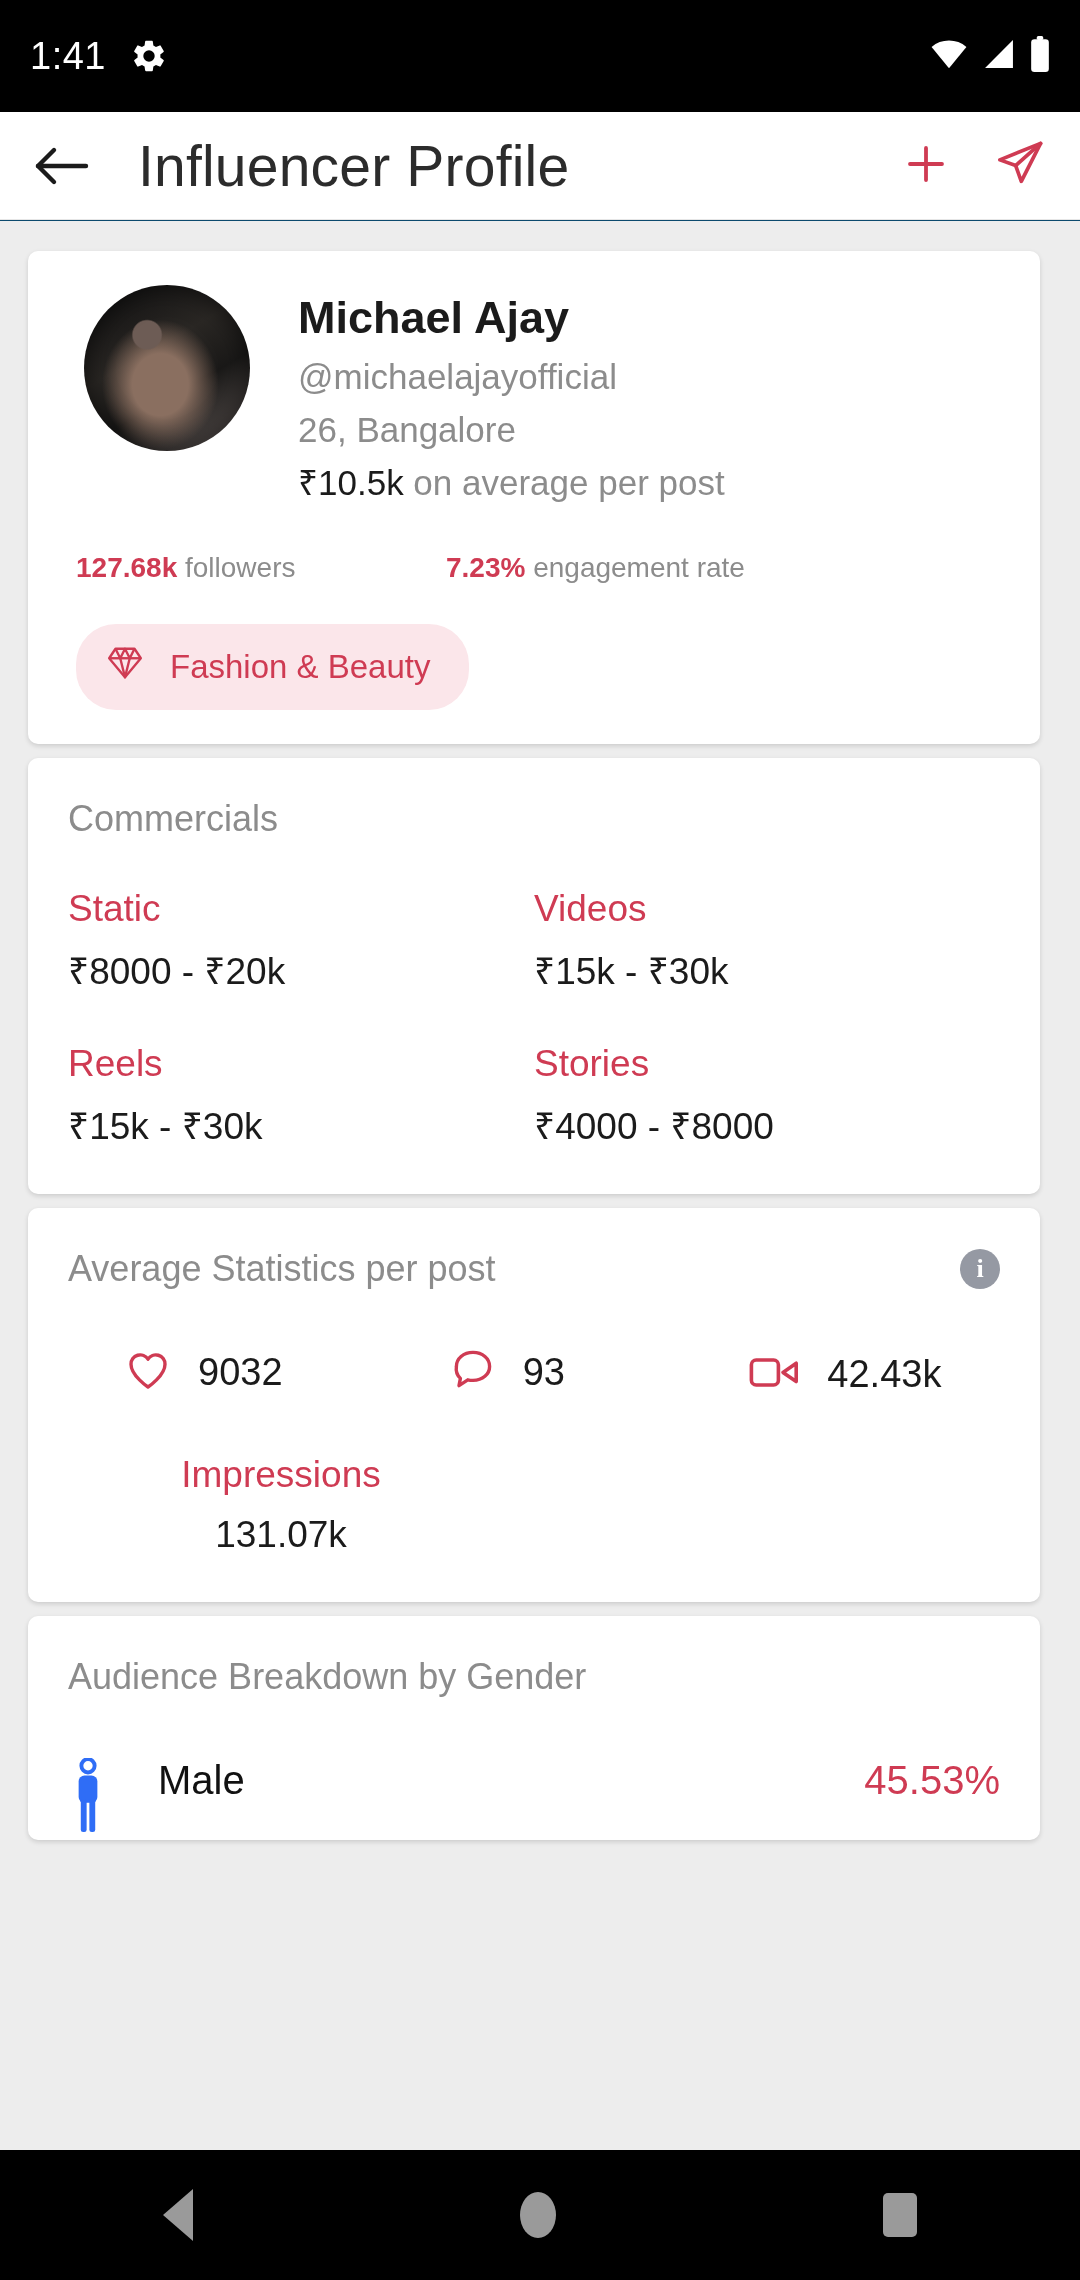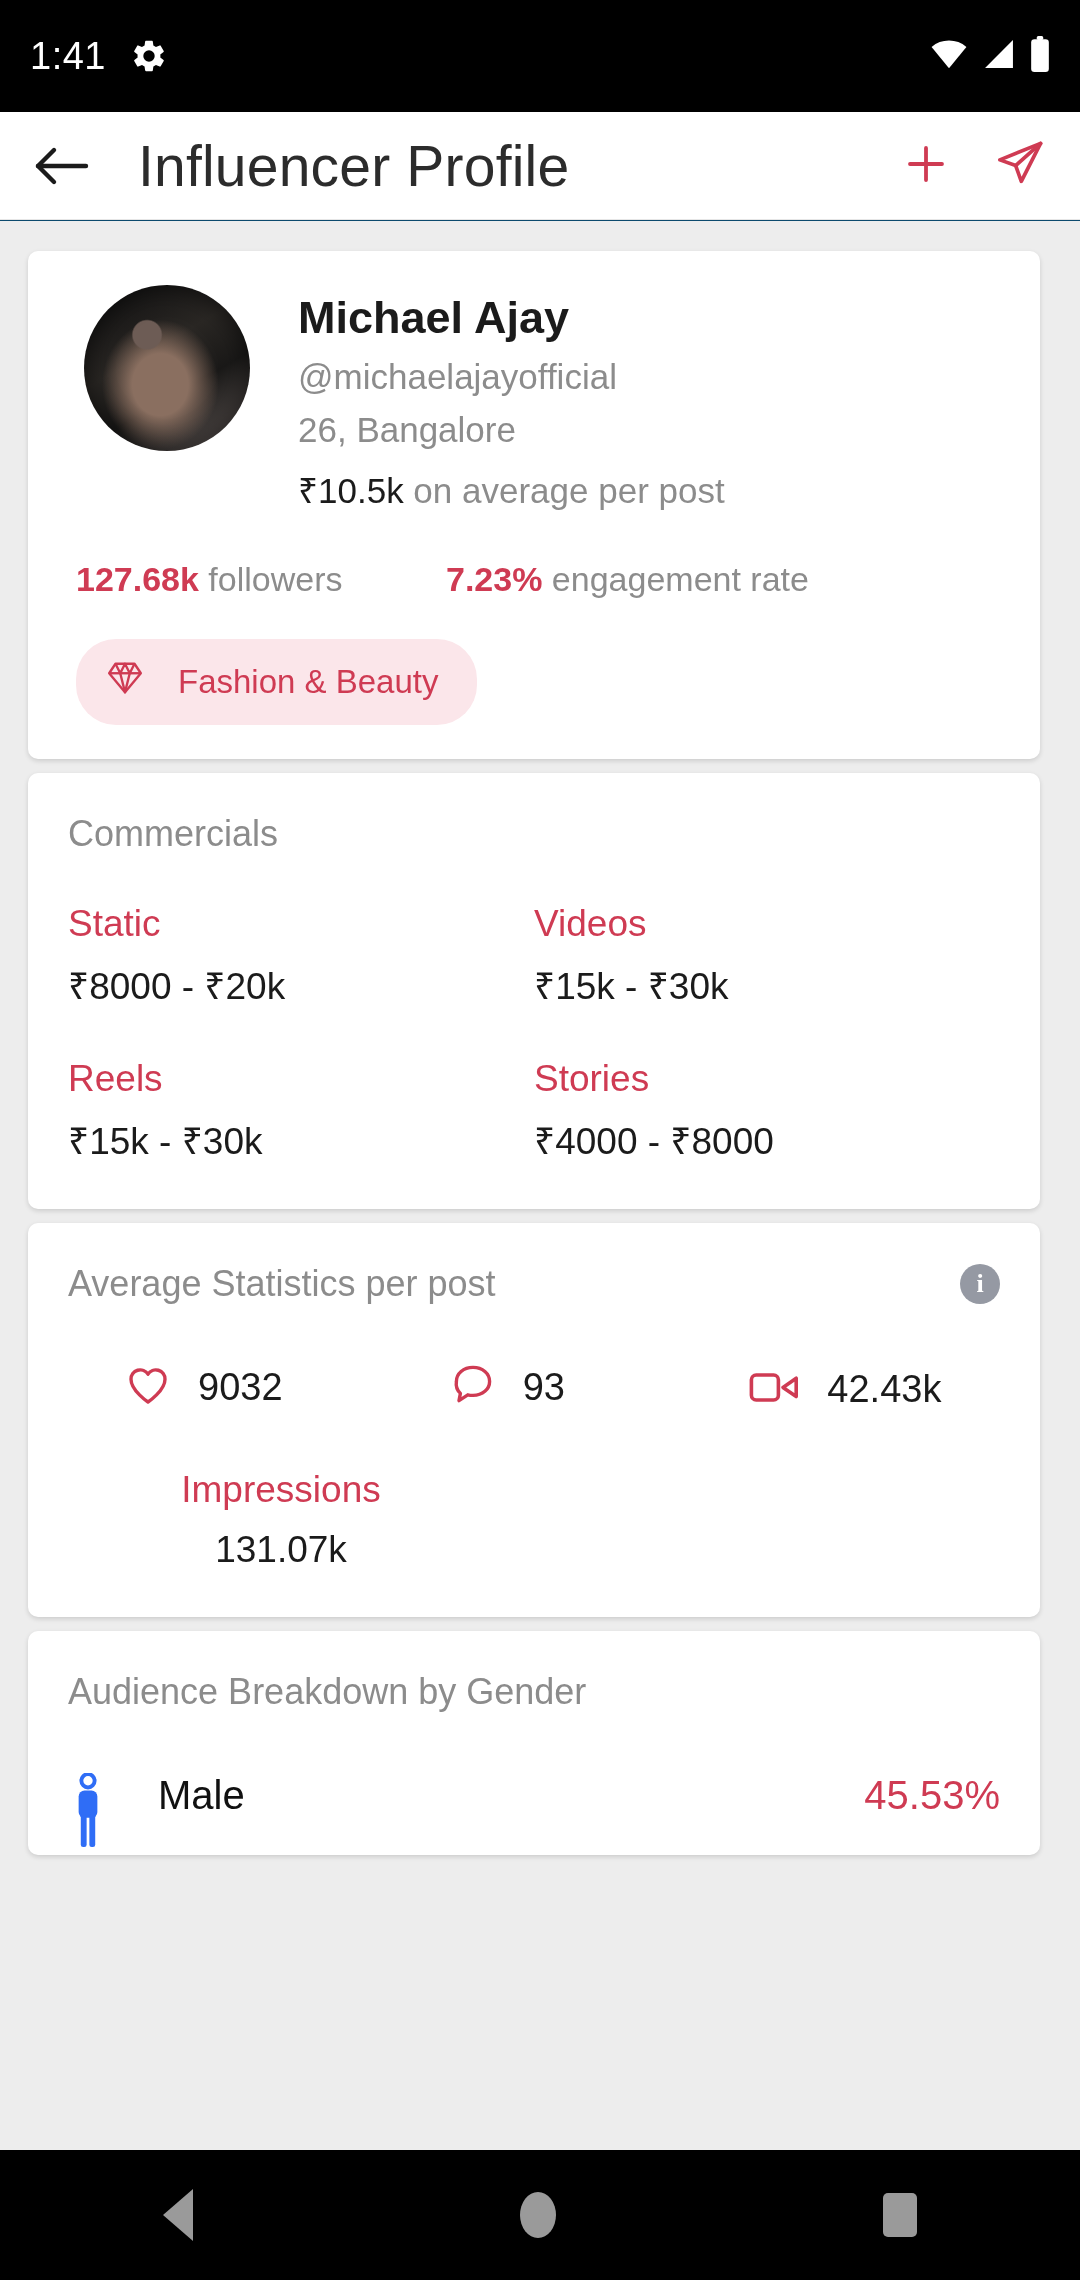--- a/index.html
+++ b/index.html
@@ -52,30 +52,30 @@
     background:
       radial-gradient(circle at 38% 30%, #6d5c55 0 9%, rgba(0,0,0,0) 10%),
       radial-gradient(ellipse at 46% 60%, #8a6f60 0 22%, rgba(0,0,0,0) 46%),
       linear-gradient(150deg, #0e0e0f 0%, #2a2724 40%, #1a1918 62%, #4a4442 85%, #8d8a85 100%);
     box-shadow: inset 0 0 26px rgba(0,0,0,.6);
   }
   .profile-info { margin-left: 48px; padding-top: 6px; }
   .profile-name { font-size: 45px; font-weight: bold; color: #1b1b1b; line-height: 1.2; }
   .profile-handle { font-size: 35px; color: #8c8c8c; margin-top: 11px; line-height: 1.2; }
   .profile-loc { font-size: 35px; color: #8c8c8c; margin-top: 11px; line-height: 1.2; }
-  .profile-rate { font-size: 35px; color: #8c8c8c; margin-top: 19px; line-height: 1.2; }
+  .profile-rate { font-size: 35px; color: #8c8c8c; margin-top: 11px; line-height: 1.2; }
   .profile-rate b { color: #1b1b1b; font-weight: 400; }
 
   .profile-metrics { display: flex; margin-top: 48px; }
-  .metric { font-size: 34px; color: #8c8c8c; }
+  .metric { font-size: 28px; color: #8c8c8c; }
   .metric b { color: #cf3b53; font-weight: bold; }
   .metric:first-child { width: 380px; padding-left: 10px; }
 
   .niche-pill {
-    display: inline-flex; align-items: center; gap: 34px;
+    display: inline-flex; align-items: center; gap: 26px;
     background: #fbe6ea; color: #cf3b53;
     border-radius: 40px; padding: 20px 38px 20px 30px;
     margin-top: 40px; margin-left: 10px; font-size: 33px;
   }
 
   
   .card-title {
     font-size: 36px; color: #8c8c8c; padding: 40px 40px 0 40px;
     display: flex; align-items: center;
   }

